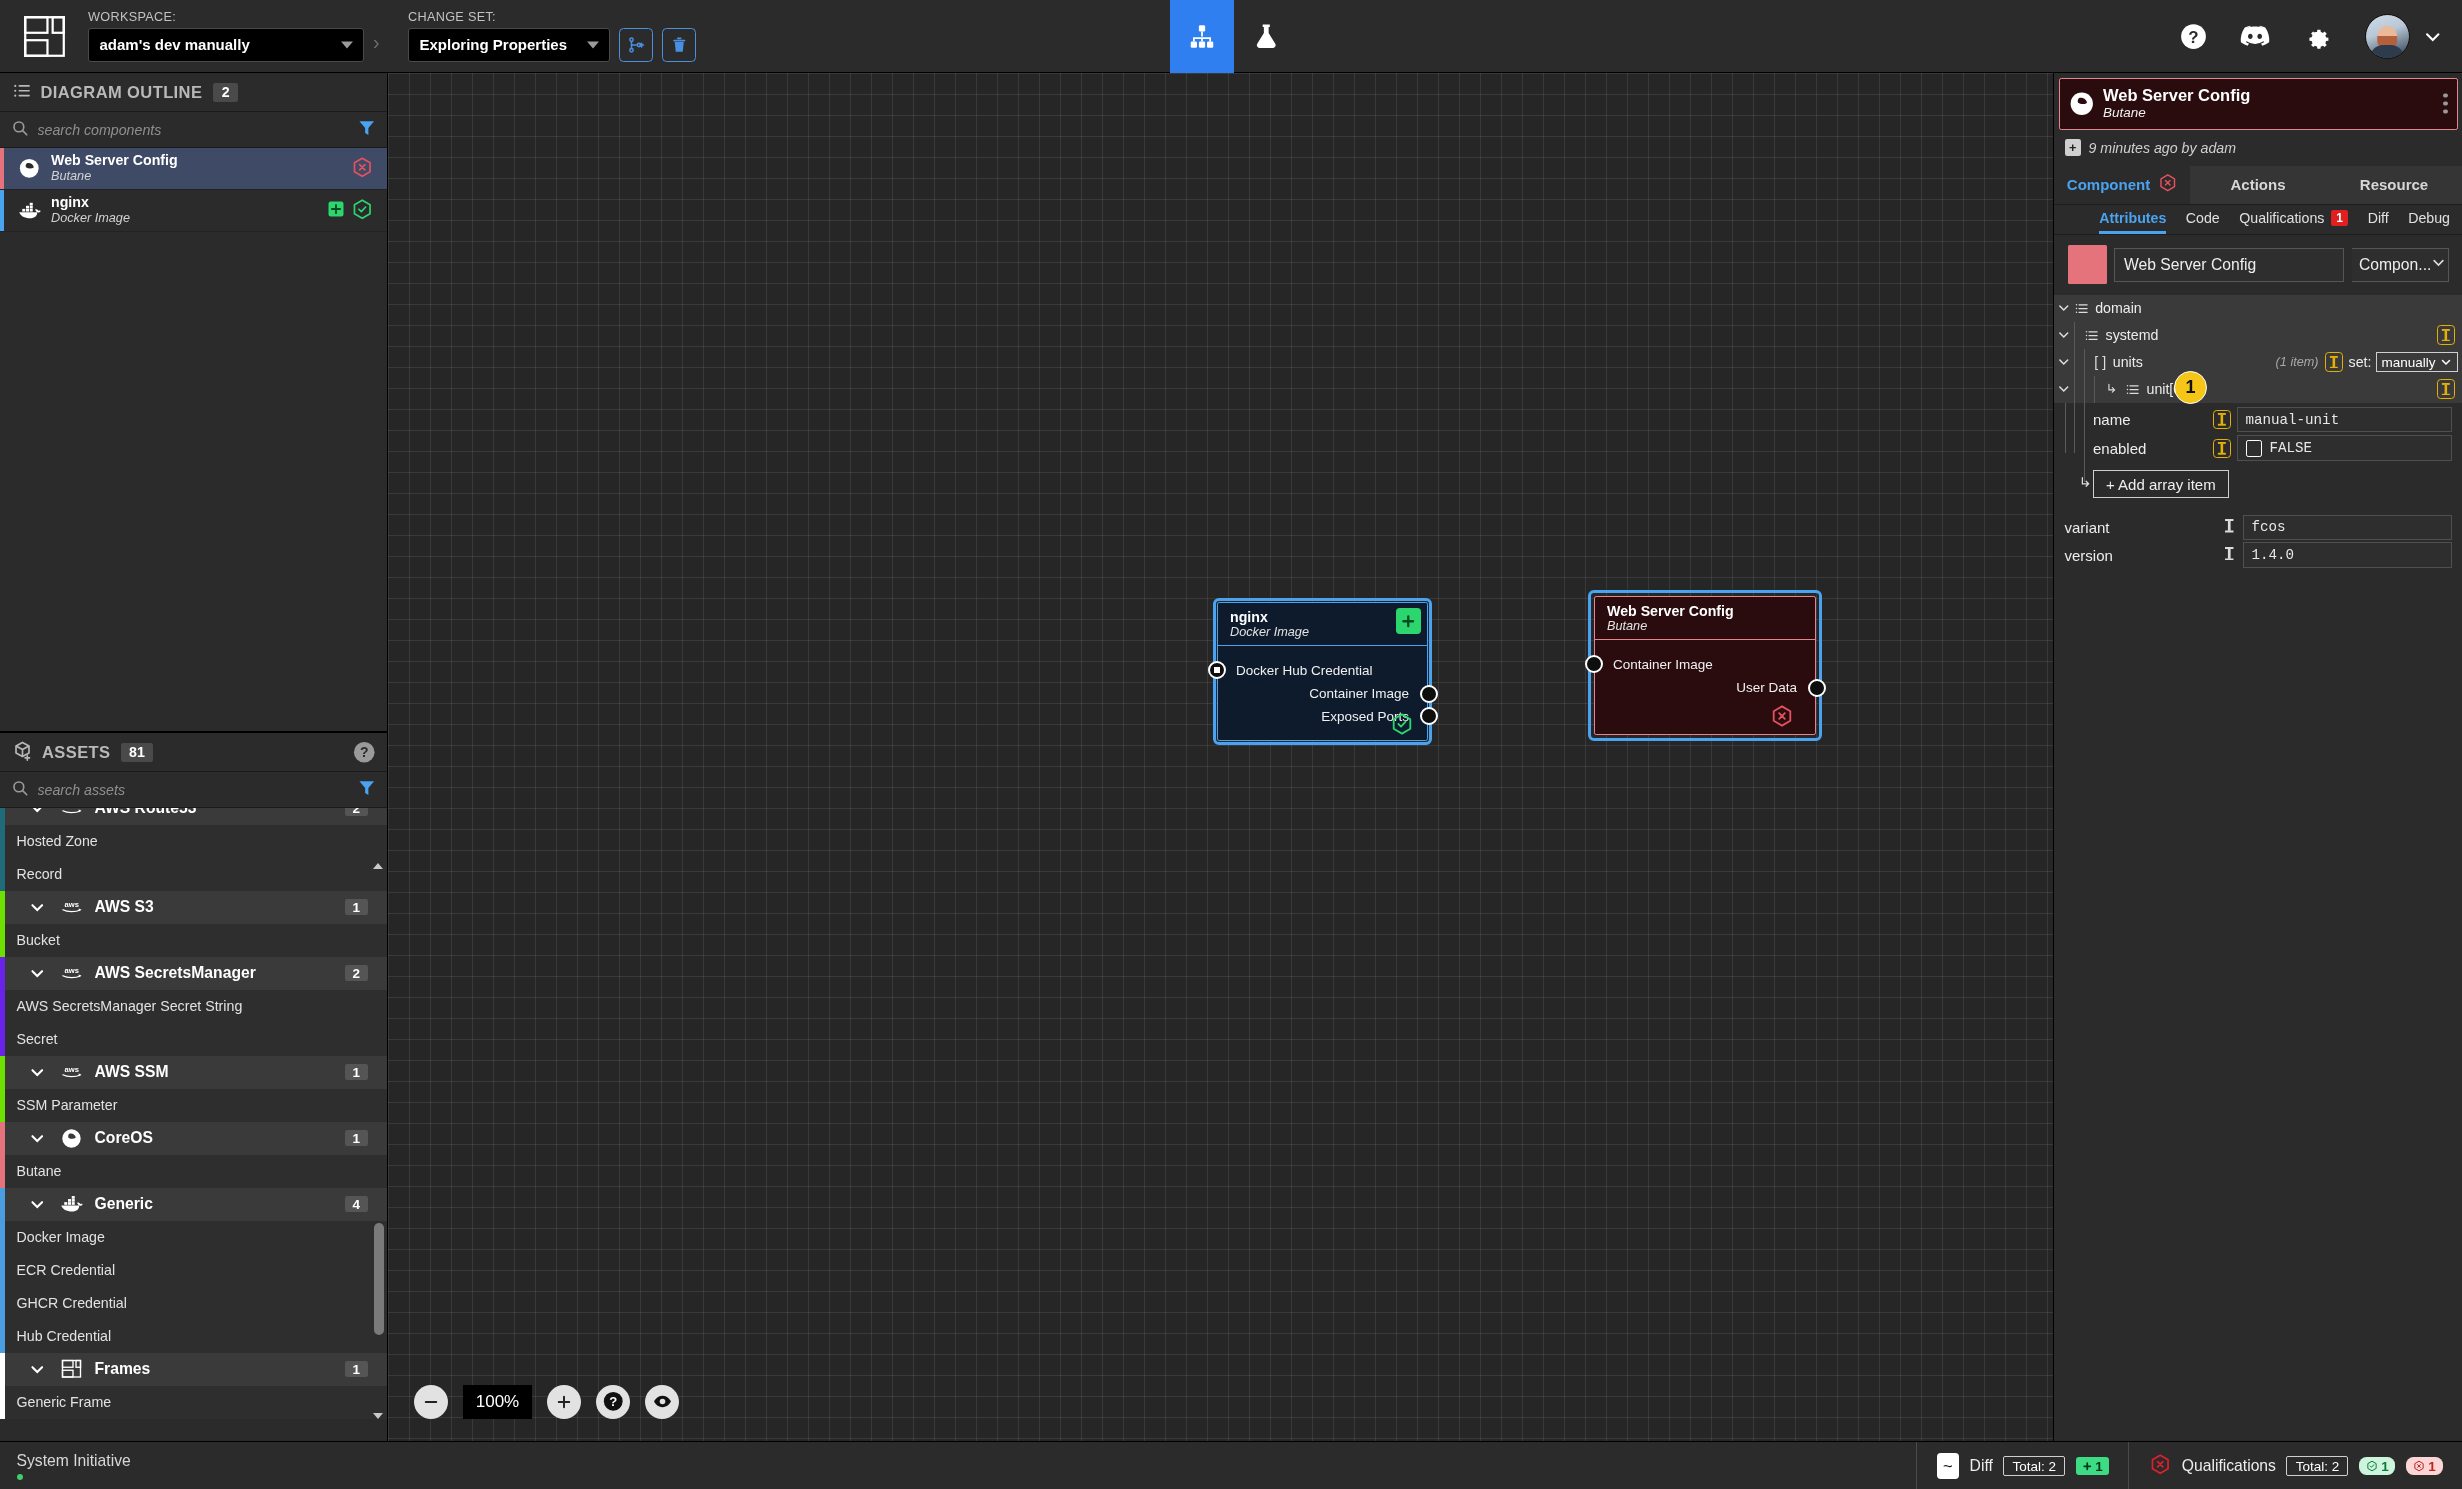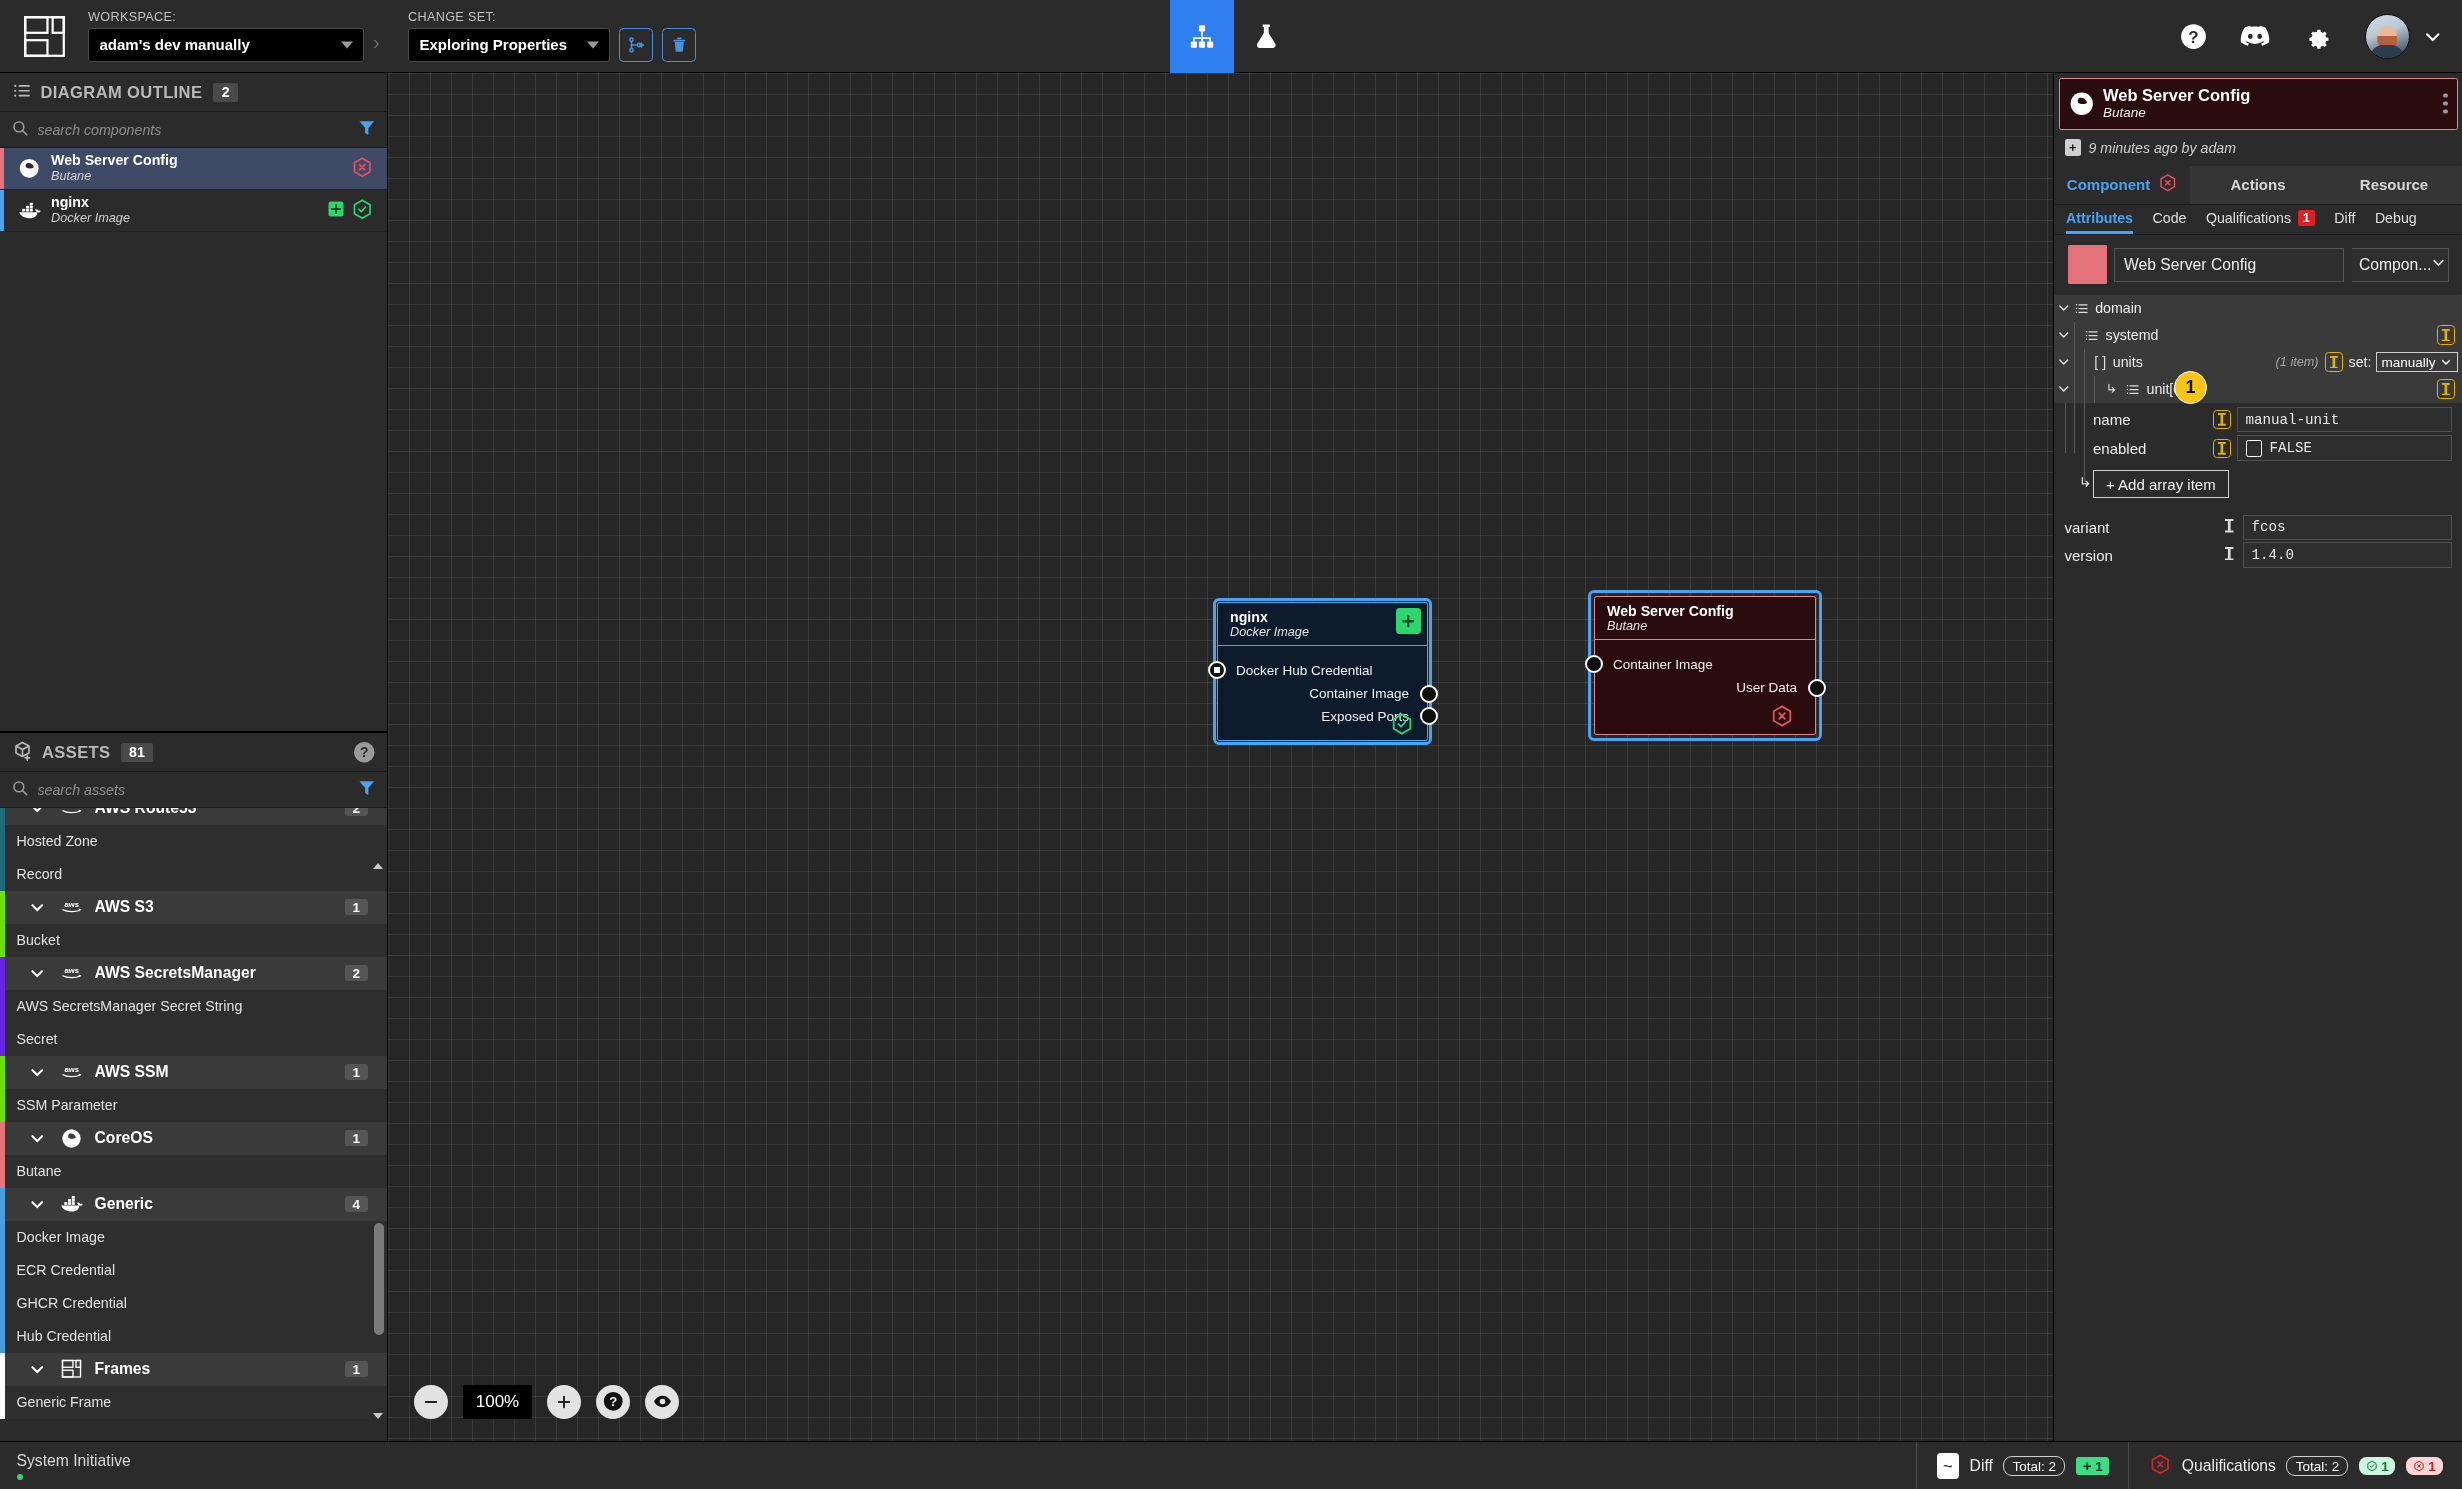--- a/index.html
+++ b/index.html
@@ -178,21 +178,21 @@
   .kebab{ position:absolute; right:9px; top:50%; transform:translateY(-50%); display:flex; flex-direction:column; gap:3.7px; cursor:pointer; }
   .kebab i{ width:4.5px;height:4.5px;border-radius:50%;background:#9a9a9a;display:block; }
 
   .rp-meta{ height:36px; display:flex; align-items:center; padding:0 10.5px; font-size:14.2px; font-style:italic; color:#cfcfcf; }
   .mini-sq{ width:16.5px;height:16.5px;background:#cfcfcf;color:#222;border-radius:2.2px;display:flex;align-items:center;justify-content:center;font-size:12.7px;font-weight:bold;font-style:normal;margin-right:7.5px; }
 
   .rp-tabs{ display:flex; height:39px; border-bottom:0.7px solid #1d1d1d; }
   .rp-tab{ flex:1; display:flex; align-items:center; justify-content:center; gap:7.5px; font-size:15px; font-weight:bold; color:#d7d7d7; cursor:pointer; background:#353535; }
   .rp-tab.active{ background:#2b2b2b; color:#4aa3f0; }
 
-  .rp-subtabs{ display:flex; align-items:flex-end; height:30px; padding:0 12px; gap:19.5px; border-bottom:0.7px solid #1d1d1d; }
+  .rp-subtabs{ display:flex; align-items:flex-end; height:30px; padding:0 12px; gap:19.5px; border-bottom:0.7px solid #1d1d1d;justify-content:flex-end; }
   .rp-subtab{ font-size:14.2px; color:#e0e0e0; padding-bottom:7.5px; cursor:pointer; display:flex; align-items:center; gap:6.7px; position:relative; }
   .rp-subtab.active{ color:#4aa3f0; font-weight:bold; }
   .rp-subtab.active::after{ content:""; position:absolute; left:0; right:0; bottom:0; height:2.2px; background:#4aa3f0; }
   .red-pill{ background:#e02020; color:#fff; font-size:12px; font-weight:bold; border-radius:2.2px; padding:0.7px 5.2px; }
 
   .attr-top{ display:flex; align-items:center; padding:10.5px 13.5px 10.5px 13.5px; gap:7.5px; }
   .swatch{ width:39px;height:39px;background:#e4737b;border-radius:1.5px; }
   .attr-name-input{
     flex:1; height:34px; background:#2e2e2e; border:0.7px solid #565656; color:#eee;
     font-size:15.7px; padding:0 9px; outline:none; font-family:"Liberation Sans",sans-serif;
@@ -243,21 +243,21 @@
   .statusbar{
     height:49px; flex:0 0 49px; background:#2b2b2b; border-top:0.7px solid #000;
     display:flex; align-items:center; position:relative;
   }
   .sb-left{ padding-left:16.5px; display:flex; flex-direction:column; }
   .sb-brand{ font-size:15.7px; color:#d8d8d8; }
   .sb-dot{ width:6px;height:6px;border-radius:50%;background:#3ecf6a;margin-top:3.7px; }
   .sb-right{ position:absolute; right:0; top:0; bottom:0; display:flex; align-items:stretch; }
   .sb-seg{ display:flex; align-items:center; gap:10.5px; padding:0 19.5px; border-left:0.7px solid #4a4a4a; }
   .sb-seg .lbl{ font-size:15.7px; color:#ededed; }
-  .pill-outline{ border:0.7px solid #cfcfcf; border-radius:9px; color:#fff; font-size:13.5px; padding:1.5px 8.2px; }
+  .pill-outline{ border:0.7px solid #cfcfcf; border-radius:2px; color:#fff; font-size:13.5px; padding:1.5px 8.2px; }
   .pill-green{ background:#3ddc84; color:#05361a; font-size:13.5px; font-weight:bold; border-radius:3px; padding:1.5px 6px; display:flex;align-items:center;gap:3px; }
   .pill-greenlite{ background:#cdf5dd; color:#0d7a3b; font-size:13.5px; font-weight:bold; border-radius:7.5px; padding:1.5px 6.7px; display:flex;align-items:center;gap:3.7px; }
   .pill-redlite{ background:#fbd6d6; color:#c22121; font-size:13.5px; font-weight:bold; border-radius:7.5px; padding:1.5px 6.7px; display:flex;align-items:center;gap:3.7px; }
   .wave-box{ width:22.5px;height:25.5px;background:#fff;border-radius:3.7px;display:flex;align-items:center;justify-content:center;color:#111;font-size:16.5px; }
 </style>
 </head>
 <body>
 
 <div class="app">
 

